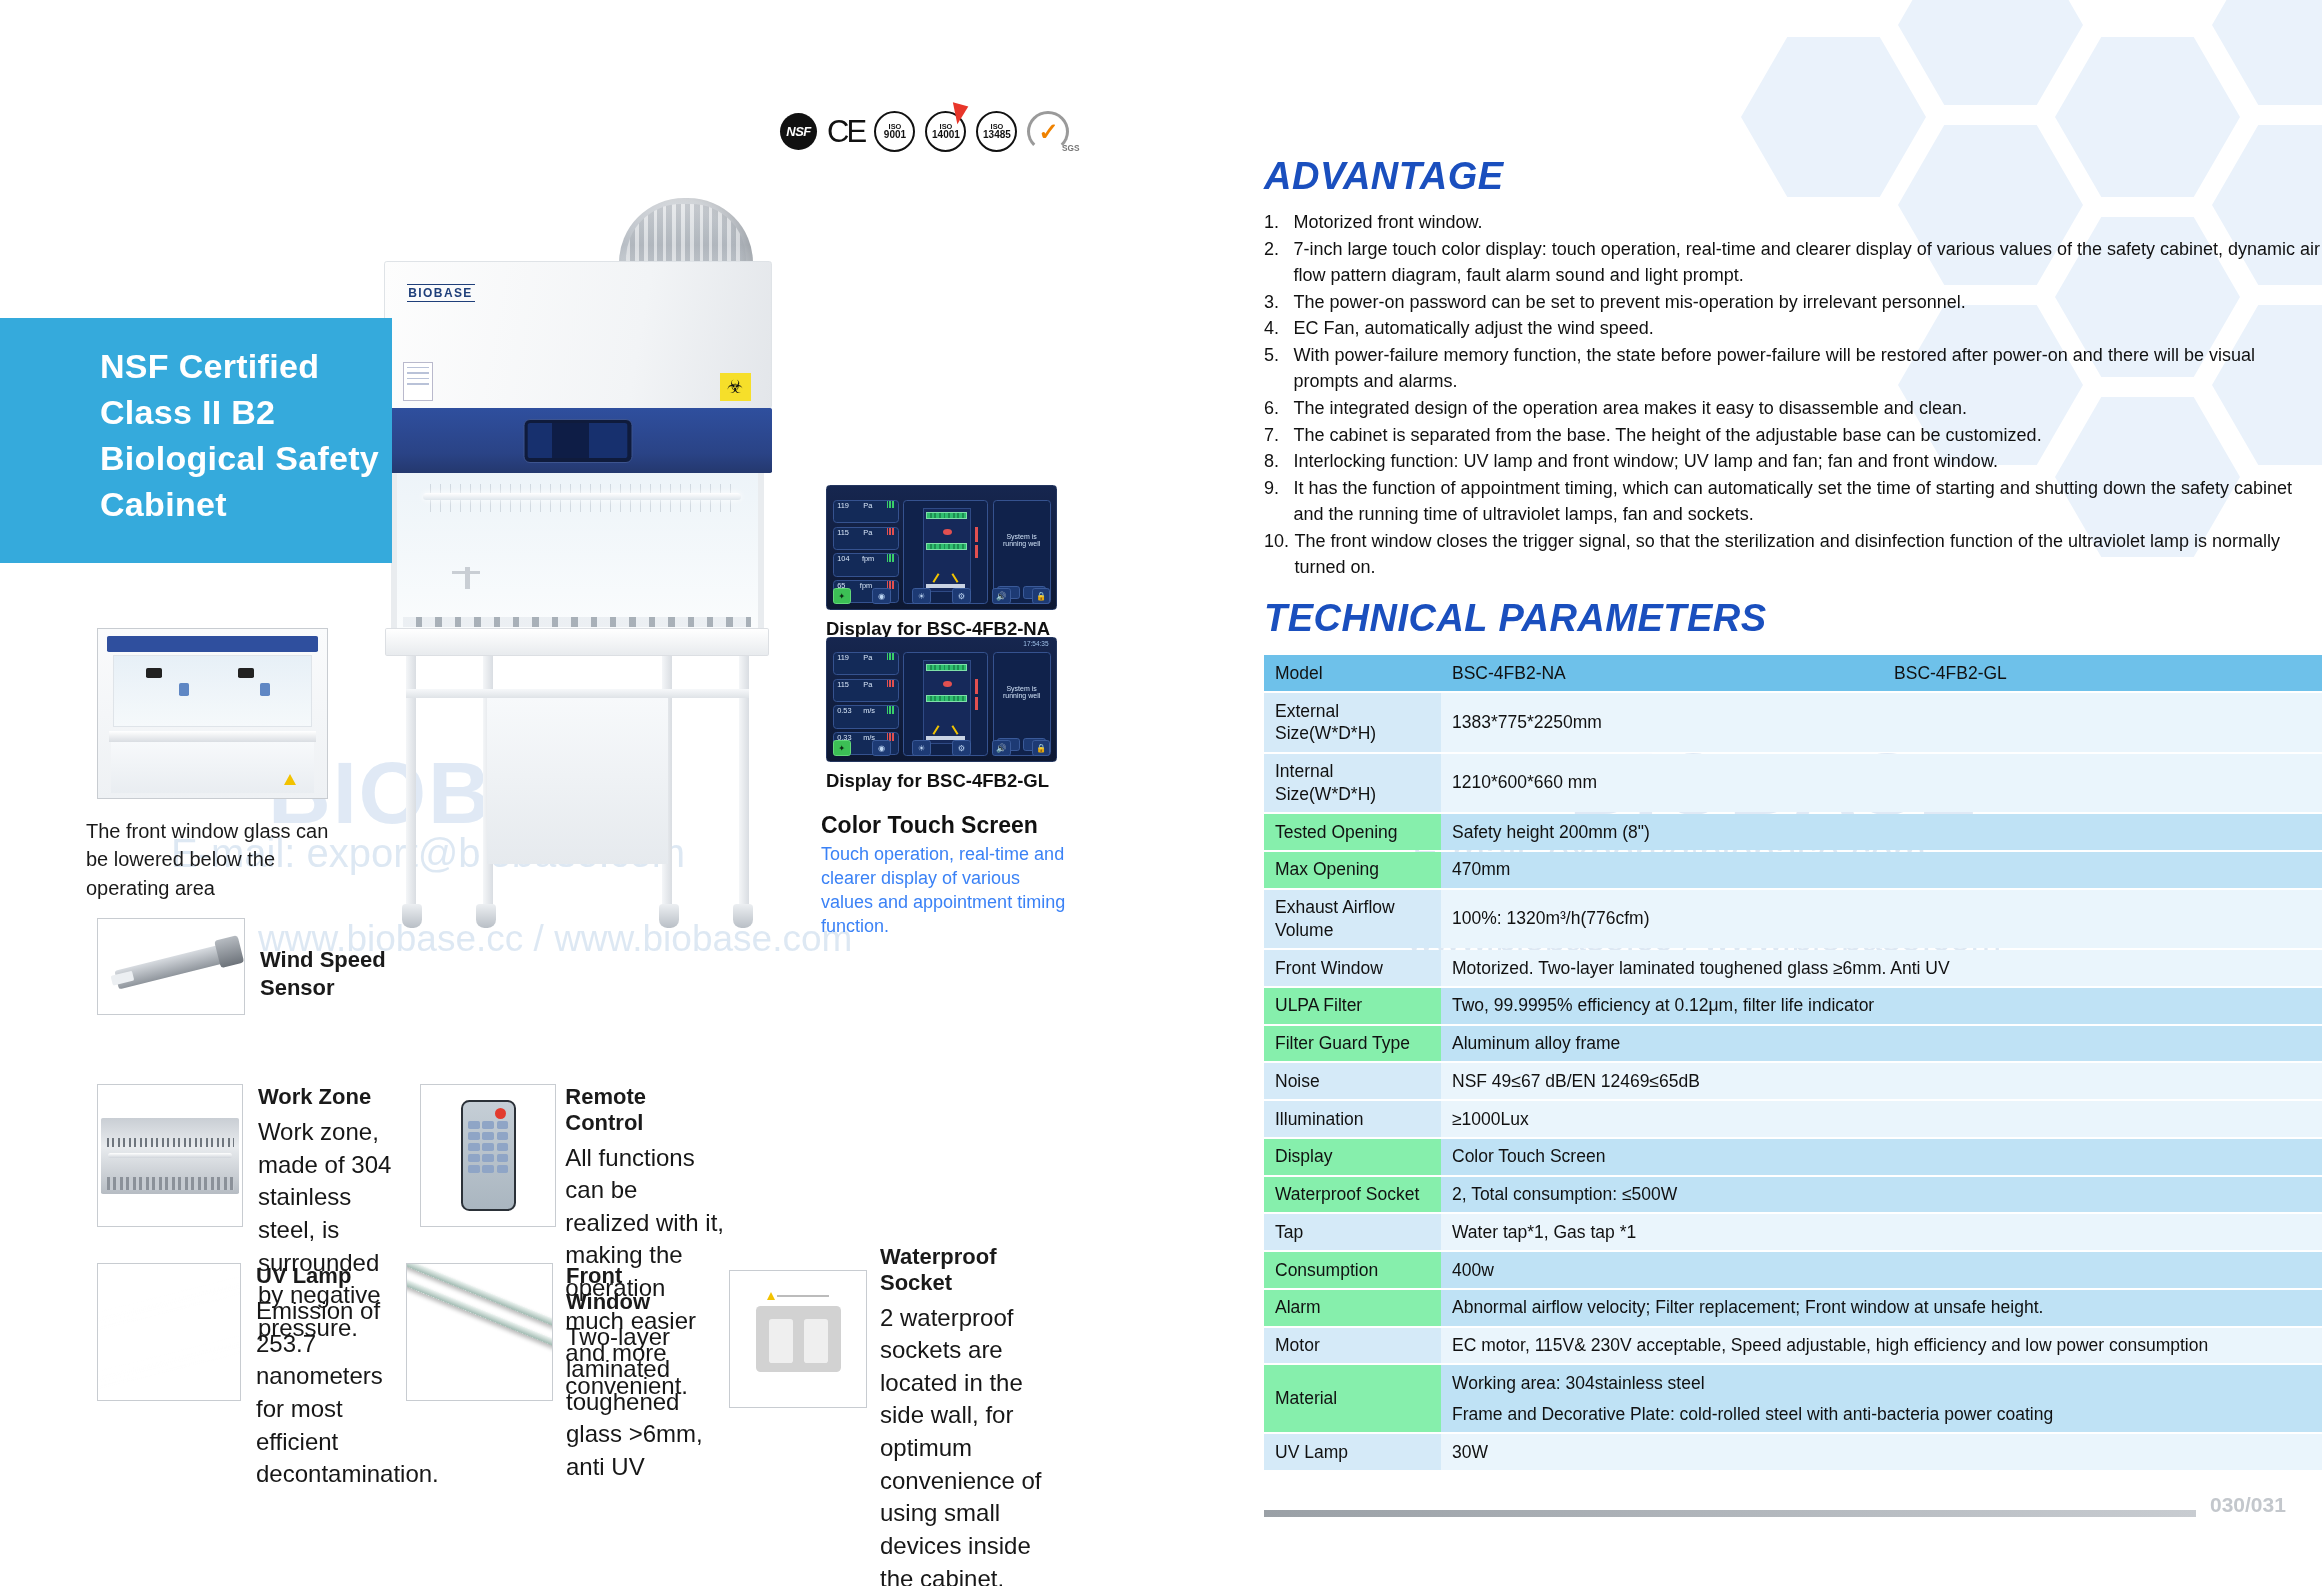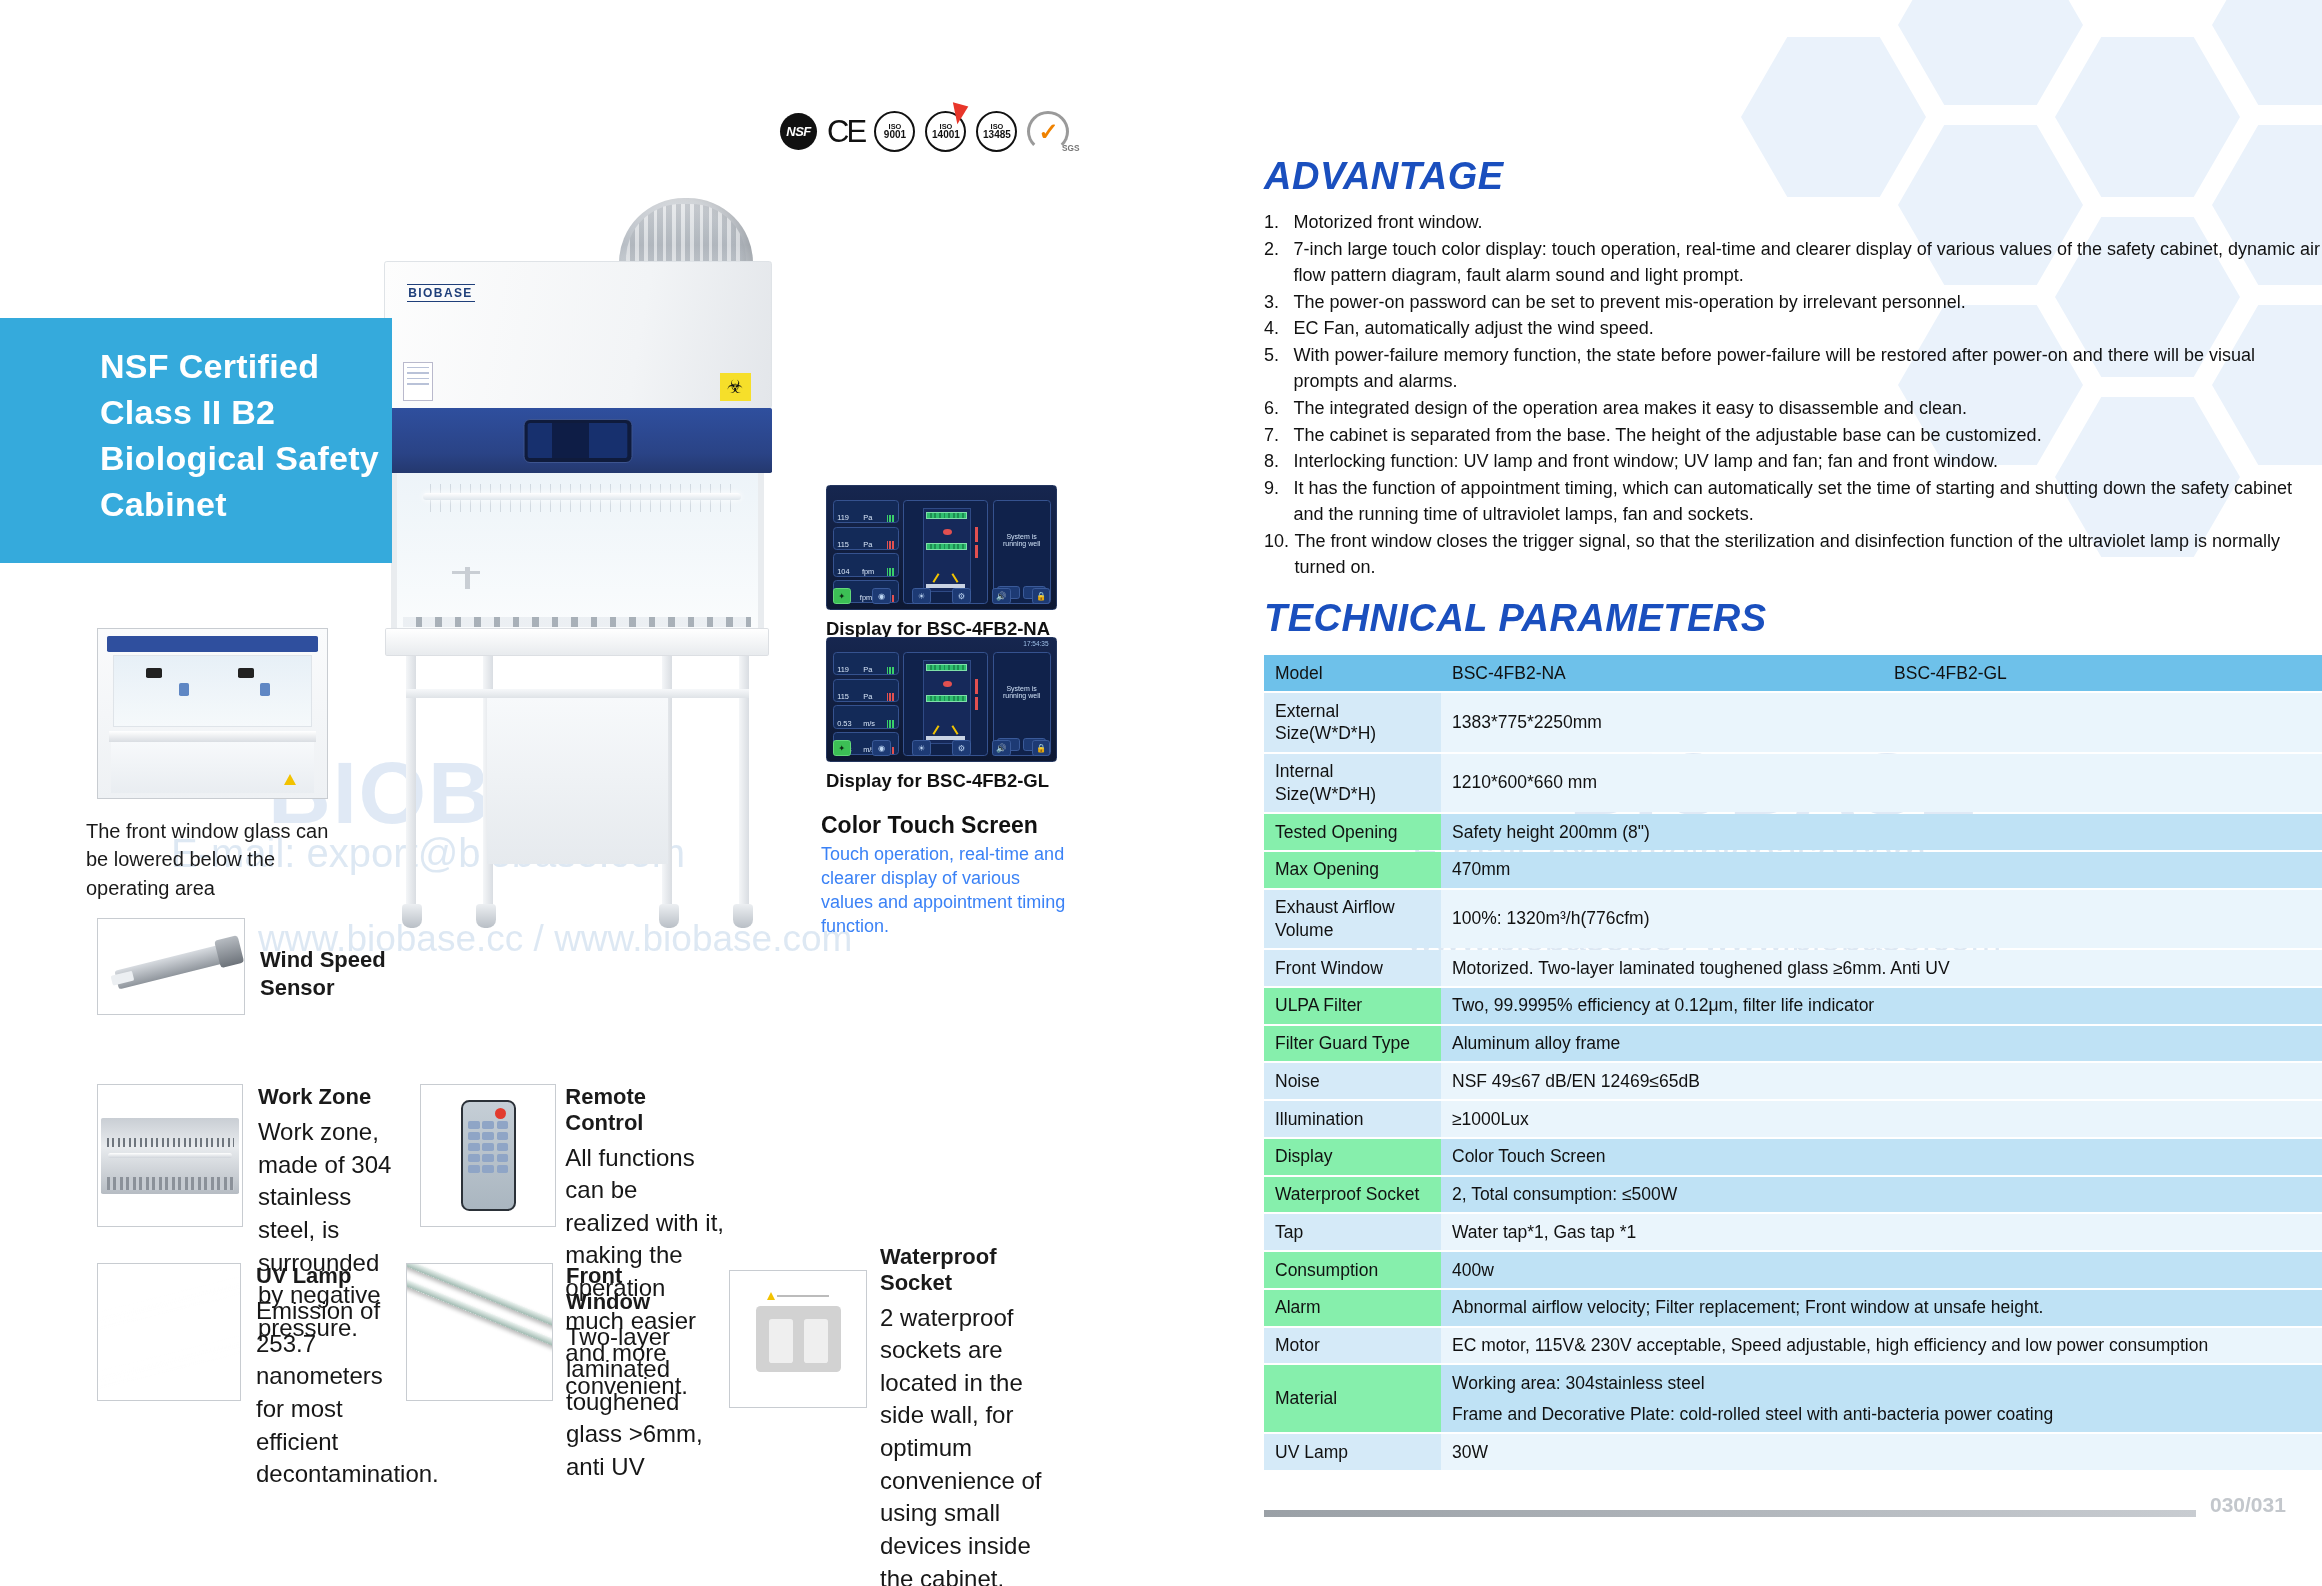--- a/index.html
+++ b/index.html
@@ -288,21 +288,21 @@
   .disp{ position:absolute; z-index:6; width:231px; }
   .screen{
     width:231px; height:125px; background:linear-gradient(180deg,#16264f,#0d1833);
     border:1.8px solid #24365f; border-radius:3.7px; position:relative; padding:5.5px;
     display:flex; gap:4.6px;
   }
   .screen .clock{ position:absolute; right:7.4px; top:1.8px; font-size:6.5px; color:#9fc0e8; }
   .screen .readouts{ width:66px; display:flex; flex-direction:column; gap:3.7px; padding-top:8.3px;}
   .screen .ro{
     flex:1; background:#132a58; border:0.9px solid #35528f; border-radius:3.7px;
-    display:flex; align-items:flex-end; justify-content:space-between; padding:0 3.7px;
+    display:flex; align-items:flex-start; justify-content:space-between; padding:0 3.7px;
     font-size:7.4px; color:#d8e6f8;
   }
   .screen .ro .bars{ display:flex; gap:0.9px; }
   .screen .ro .bars i{ width:1.8px;height:7.4px;background:#39d06a;display:block;}
   .screen .ro.red .bars i{ background:#e25050; }
   .screen .diagram{
     width:85px; background:#10224b; border:0.9px solid #35528f; border-radius:3.7px;
     position:relative; margin-top:8.3px;
   }
   .screen .diagram .box{ position:absolute; left:18.5px; top:7.4px; width:48px; bottom:11px;

